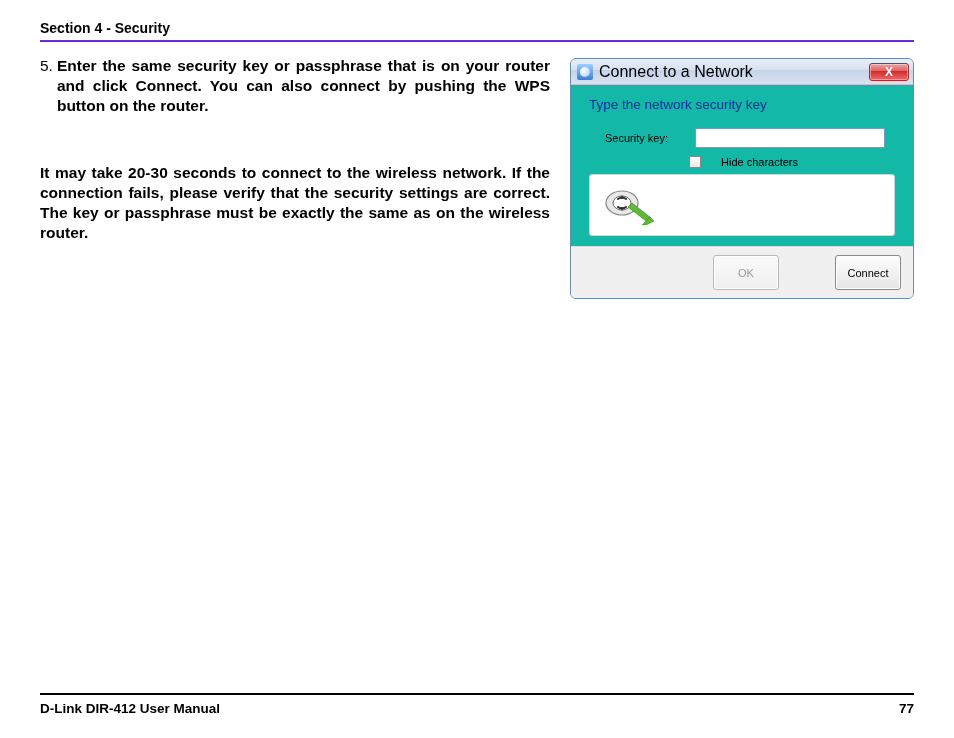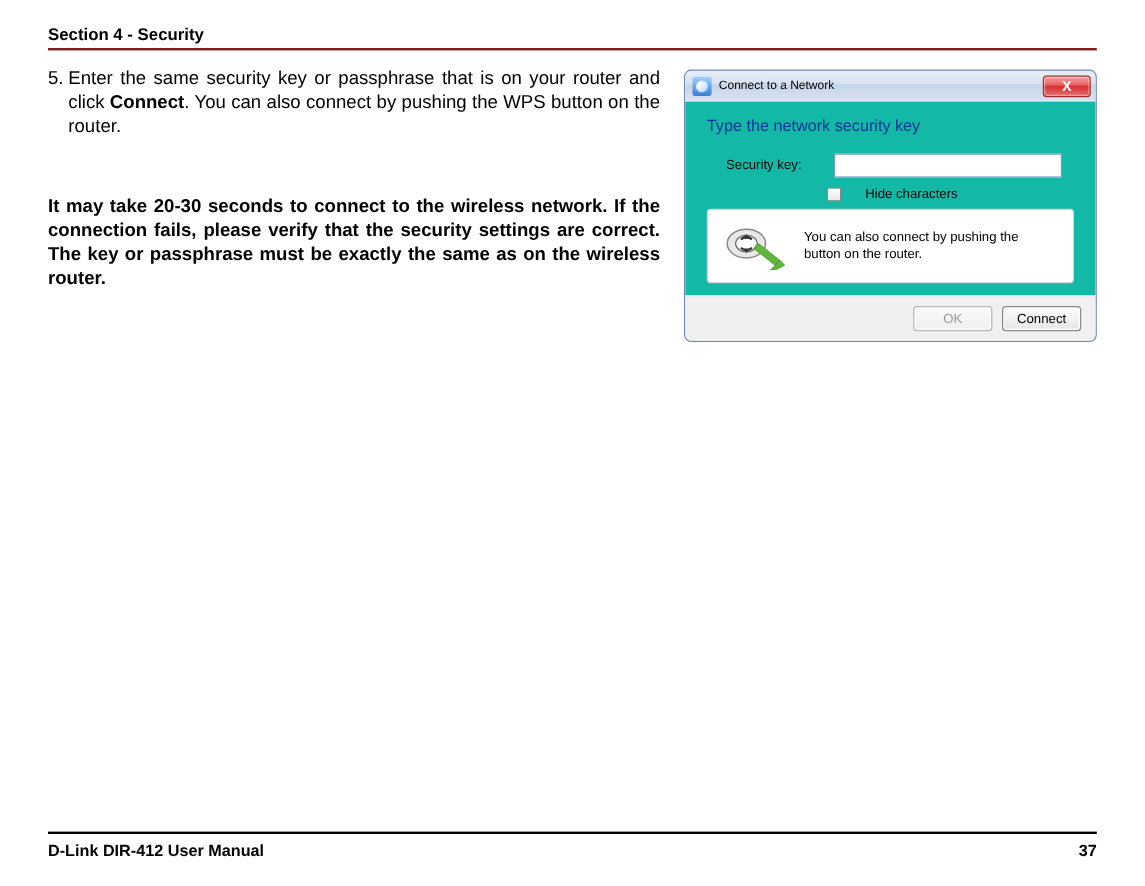--- a/index.html
+++ b/index.html
@@ -10,21 +10,21 @@
     height: 738px;
     font-family: "Segoe UI", Tahoma, Arial, sans-serif;
     background: #fff;
     color: #000;
     position: relative;
   }
   .page {
     padding: 20px 40px 0 40px;
   }
   .header-rule {
-    border-bottom: 2px solid #7f1d1d;
+    border-bottom: 2px solid #6d28d9;
     padding-bottom: 4px;
     margin-bottom: 14px;
   }
   .section-header {
     font-weight: bold;
     font-size: 14px;
     font-family: "Myriad Pro", "Segoe UI", Arial, sans-serif;
   }
   .content {
     display: flex;
@@ -39,20 +39,21 @@
   .step {
     display: flex;
     gap: 4px;
     text-align: justify;
   }
   .step-num {
     flex: 0 0 auto;
   }
   .step-body {
     flex: 1;
+    font-weight: bold;
   }
   .note {
     margin-top: 48px;
     text-align: justify;
     font-weight: bold;
   }
   .right-col {
     flex: 0 0 auto;
     margin-left: auto;
     padding-top: 2px;
@@ -87,21 +88,21 @@
   }
   .title-icon::after{
     content:"";
     position:absolute; left:3px; top:3px; width:10px; height:10px;
     background: radial-gradient(circle at 30% 30%, #fff, #cfe6ff 60%, #6ea8e8);
     border-radius:50%;
   }
   .title-text {
     flex: 1;
     color: #000;
-    font-size: 10px;
+    font-size: 16px;
   }
   .close-btn {
     width: 40px; height: 18px;
     background: linear-gradient(to bottom, #f3a0a0 0%, #e65c5c 45%, #d32c2c 46%, #e96b6b 100%);
     border: 1px solid #a03030;
     border-radius: 3px;
     color: #fff;
     display:flex; align-items:center; justify-content:center;
     font-weight:bold;
     font-size:12px;
@@ -166,29 +167,30 @@
   .button-row {
     background: #f0f0f0;
     border-top: 1px solid #dcdcdc;
     padding: 8px 12px;
     display: flex;
     justify-content: flex-end;
     gap: 8px;
   }
   .win-btn {
     min-width: 66px;
-    height: 21px;
+    height: 35px;
     font-size: 11px;
     font-family: inherit;
     background: linear-gradient(to bottom, #fdfdfd, #e6e6e6);
     border: 1px solid #8a8a8a;
     border-radius: 3px;
     color: #000;
     display:flex; align-items:center; justify-content:center;
     box-shadow: inset 0 0 0 1px #fff;
+    margin-left: 48px;
   }
   .win-btn.disabled {
     color: #9a9a9a;
     border-color: #b8b8b8;
     background: linear-gradient(to bottom, #fafafa, #efefef);
   }
 
   
   .footer {
     position: absolute;
@@ -246,28 +248,27 @@
           <div class="hint-box">
             <svg class="router-svg" width="52" height="40" viewBox="0 0 52 40">
               <ellipse cx="20" cy="18" rx="16" ry="12" fill="#e8e8e8" stroke="#888" stroke-width="1.2"></ellipse>
               <ellipse cx="20" cy="18" rx="9" ry="7" fill="#fff" stroke="#666" stroke-width="1"></ellipse>
               <path d="M16 14 a6 6 0 0 1 8 0 M24 22 a6 6 0 0 1 -8 0" fill="none" stroke="#333" stroke-width="2" stroke-linecap="round"></path>
               <polygon points="18,14 22,14 20,10" fill="#333"></polygon>
               <polygon points="18,22 22,22 20,26" fill="#333"></polygon>
               <path d="M26 22 L44 36 L48 32 L30 18 Z" fill="#5fb83a" stroke="#3e8a24" stroke-width="0.6"></path>
               <path d="M40 40 L48 32 L52 36 L44 40 Z" fill="#5fb83a" stroke="#3e8a24" stroke-width="0.6"></path>
             </svg>
-            <div class="hint-text">You can also connect by pushing the button on the router.</div>
           </div>
         </div>
         <div class="button-row">
           <div class="win-btn disabled">OK</div>
           <div class="win-btn">Connect</div>
         </div>
       </div>
     </div>
   </div>
 </div>
 
 <div class="footer">
   <span>D-Link DIR-412 User Manual</span>
-  <span>37</span>
+  <span>77</span>
 </div>
 
 </body></html>

